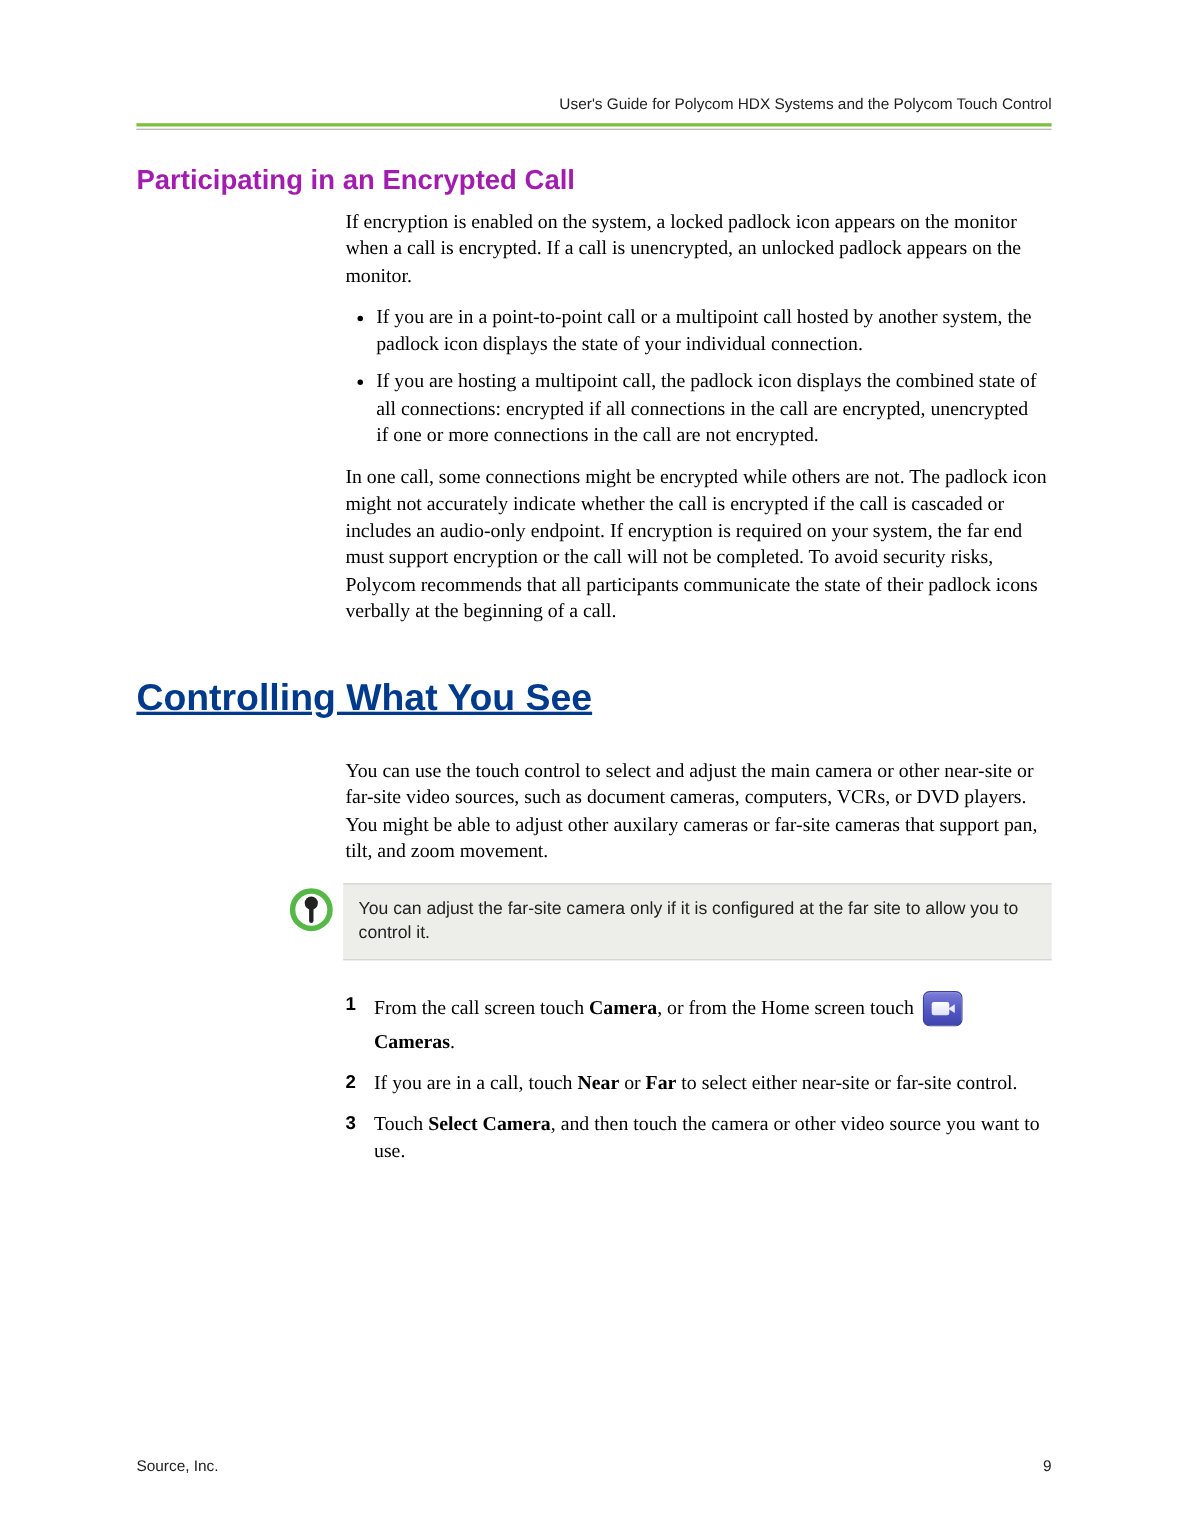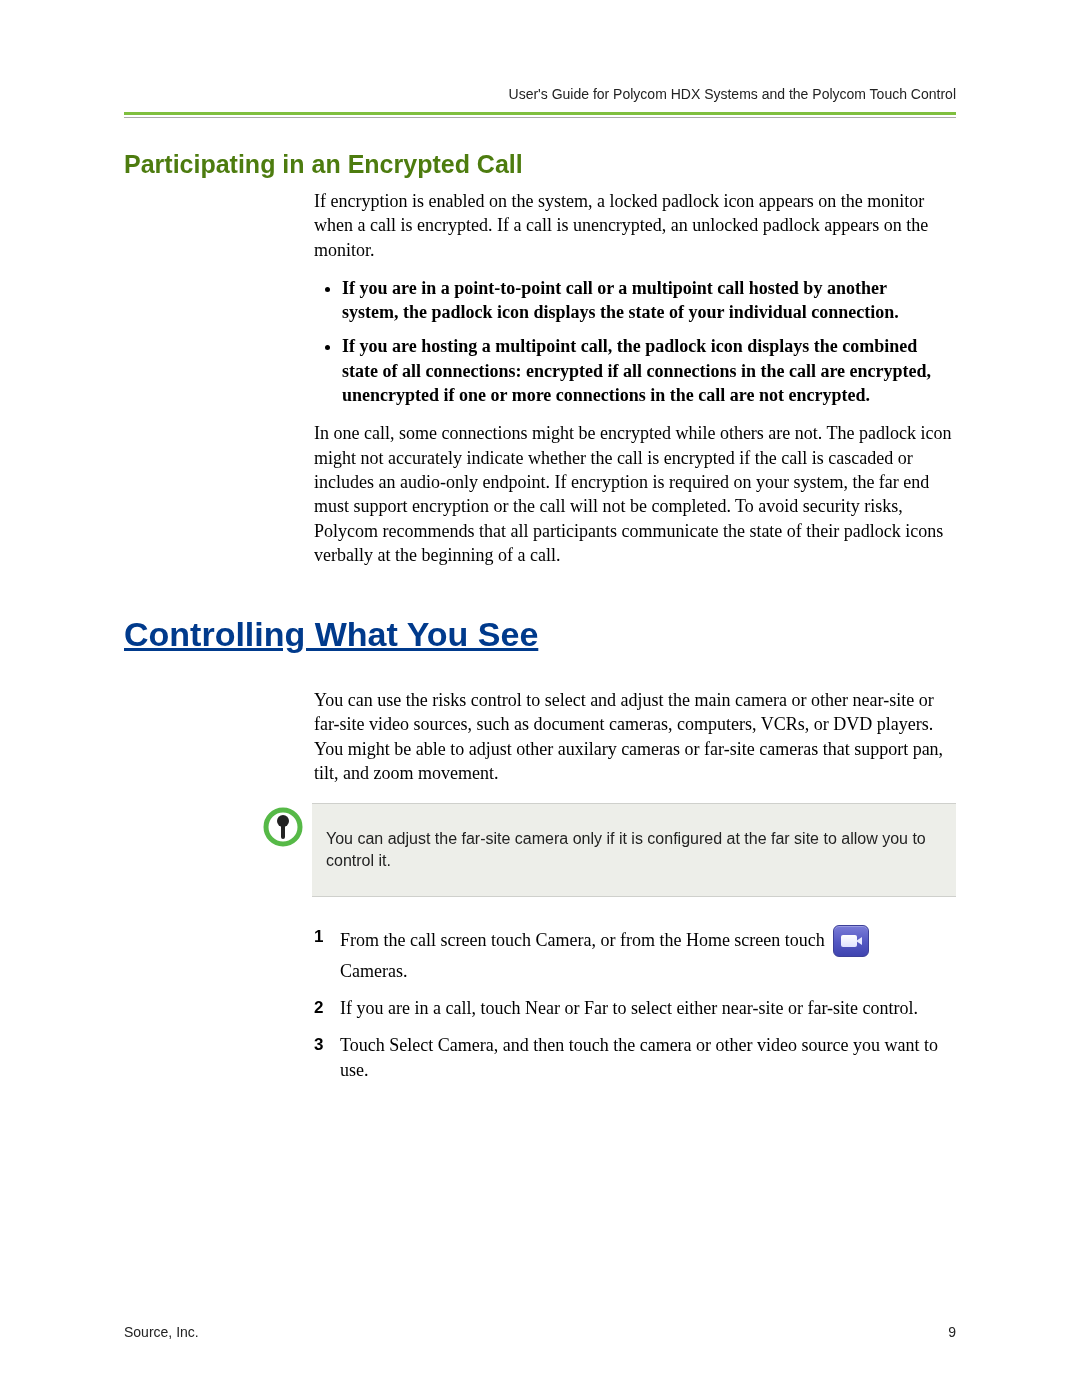--- a/index.html
+++ b/index.html
@@ -29,57 +29,57 @@
     height: 0;
     border-top: 3px solid #7fbf3f;
     border-bottom: 1px solid #aaa;
     padding-top: 2px;
     margin-bottom: 32px;
   }
   h2.section {
     font-family: Helvetica, Arial, sans-serif;
     font-weight: 700;
     font-size: 25px;
-    color: #4d7c0f;
+    color: #a21caf;
     margin: 10px 0 10px 0;
   }
   h1.chapter {
     font-family: Helvetica, Arial, sans-serif;
     font-weight: 700;
     font-size: 34px;
     color: #003a8c;
     margin: 48px 0 34px 0;
     text-decoration: underline;
   }
   .body-col {
     margin-left: 190px; 
     font-size: 18px;
     line-height: 1.35;
   }
   .body-col p { margin: 0 0 14px 0; }
-  ul.bullets { margin: 0 12px 14px 0; padding-left: 28px; font-weight: bold; }
+  ul.bullets { margin: 0 12px 14px 0; padding-left: 28px; }
   ul.bullets li { margin-bottom: 10px; }
   .note-row {
     display: flex;
     align-items: flex-start;
     margin: 18px 0 28px 0;
     margin-left: 130px;
   }
   .note-icon {
     flex: 0 0 58px;
     display: flex;
     justify-content: center;
     padding-top: 4px;
   }
   .note-body {
     flex: 1;
     background: #edeee9;
     border-top: 1px solid #cfd0cc;
     border-bottom: 1px solid #cfd0cc;
-    padding: 24px 14px;
+    padding: 12px 14px;
     font-family: Helvetica, Arial, sans-serif;
     font-size: 16px;
     line-height: 1.35;
     color: #222;
   }
   .subhead {
     font-family: Helvetica, Arial, sans-serif;
     font-weight: 700;
     font-size: 17px;
     margin: 4px 0 16px 0;
@@ -95,21 +95,21 @@
     margin-bottom: 12px;
     line-height: 1.4;
   }
   ol.steps .num {
     flex: 0 0 26px;
     font-family: Helvetica, Arial, sans-serif;
     font-weight: 700;
     font-size: 17px;
   }
   ol.steps .txt { flex: 1; }
-  .b { font-weight: 400; }
+  .b { font-weight: 700; }
   .cam-btn {
     display: inline-block;
     vertical-align: middle;
     width: 34px;
     height: 30px;
     border-radius: 6px;
     margin: 0 2px 2px 4px;
     background: linear-gradient(#7a7cd8, #5357c2 55%, #3f44b0);
     border: 1px solid #3d4099;
     box-shadow: inset 0 1px 0 rgba(255,255,255,.25);
@@ -159,21 +159,21 @@
       <li>If you are in a point-to-point call or a multipoint call hosted by another system, the padlock icon displays the state of your individual connection.</li>
       <li>If you are hosting a multipoint call, the padlock icon displays the combined state of all connections: encrypted if all connections in the call are encrypted, unencrypted if one or more connections in the call are not encrypted.</li>
     </ul>
     <p>In one call, some connections might be encrypted while others are not. The padlock icon might not accurately indicate whether the call is encrypted if the call is cascaded or includes an audio-only endpoint. If encryption is required on your system, the far end must support encryption or the call will not be completed. To avoid security risks, Polycom recommends that all participants communicate the state of their padlock icons verbally at the beginning of a call.</p>
   </div>
 
   <h1 class="chapter">Controlling What You See</h1>
 
 
   <div class="body-col">
-    <p>You can use the risks control to select and adjust the main camera or other near-site or far-site video sources, such as document cameras, computers, VCRs, or DVD players. You might be able to adjust other auxilary cameras or far-site cameras that support pan, tilt, and zoom movement.</p>
+    <p>You can use the touch control to select and adjust the main camera or other near-site or far-site video sources, such as document cameras, computers, VCRs, or DVD players. You might be able to adjust other auxilary cameras or far-site cameras that support pan, tilt, and zoom movement.</p>
   </div>
 
   <div class="note-row">
     <div class="note-icon">
       <svg width="40" height="40" viewBox="0 0 40 40">
         <circle cx="20" cy="20" r="17" fill="none" stroke="#56b947" stroke-width="5"></circle>
         <circle cx="20" cy="14" r="6" fill="#222"></circle>
         <path d="M20 18 L20 30" stroke="#222" stroke-width="4" stroke-linecap="round"></path>
       </svg>
     </div>

